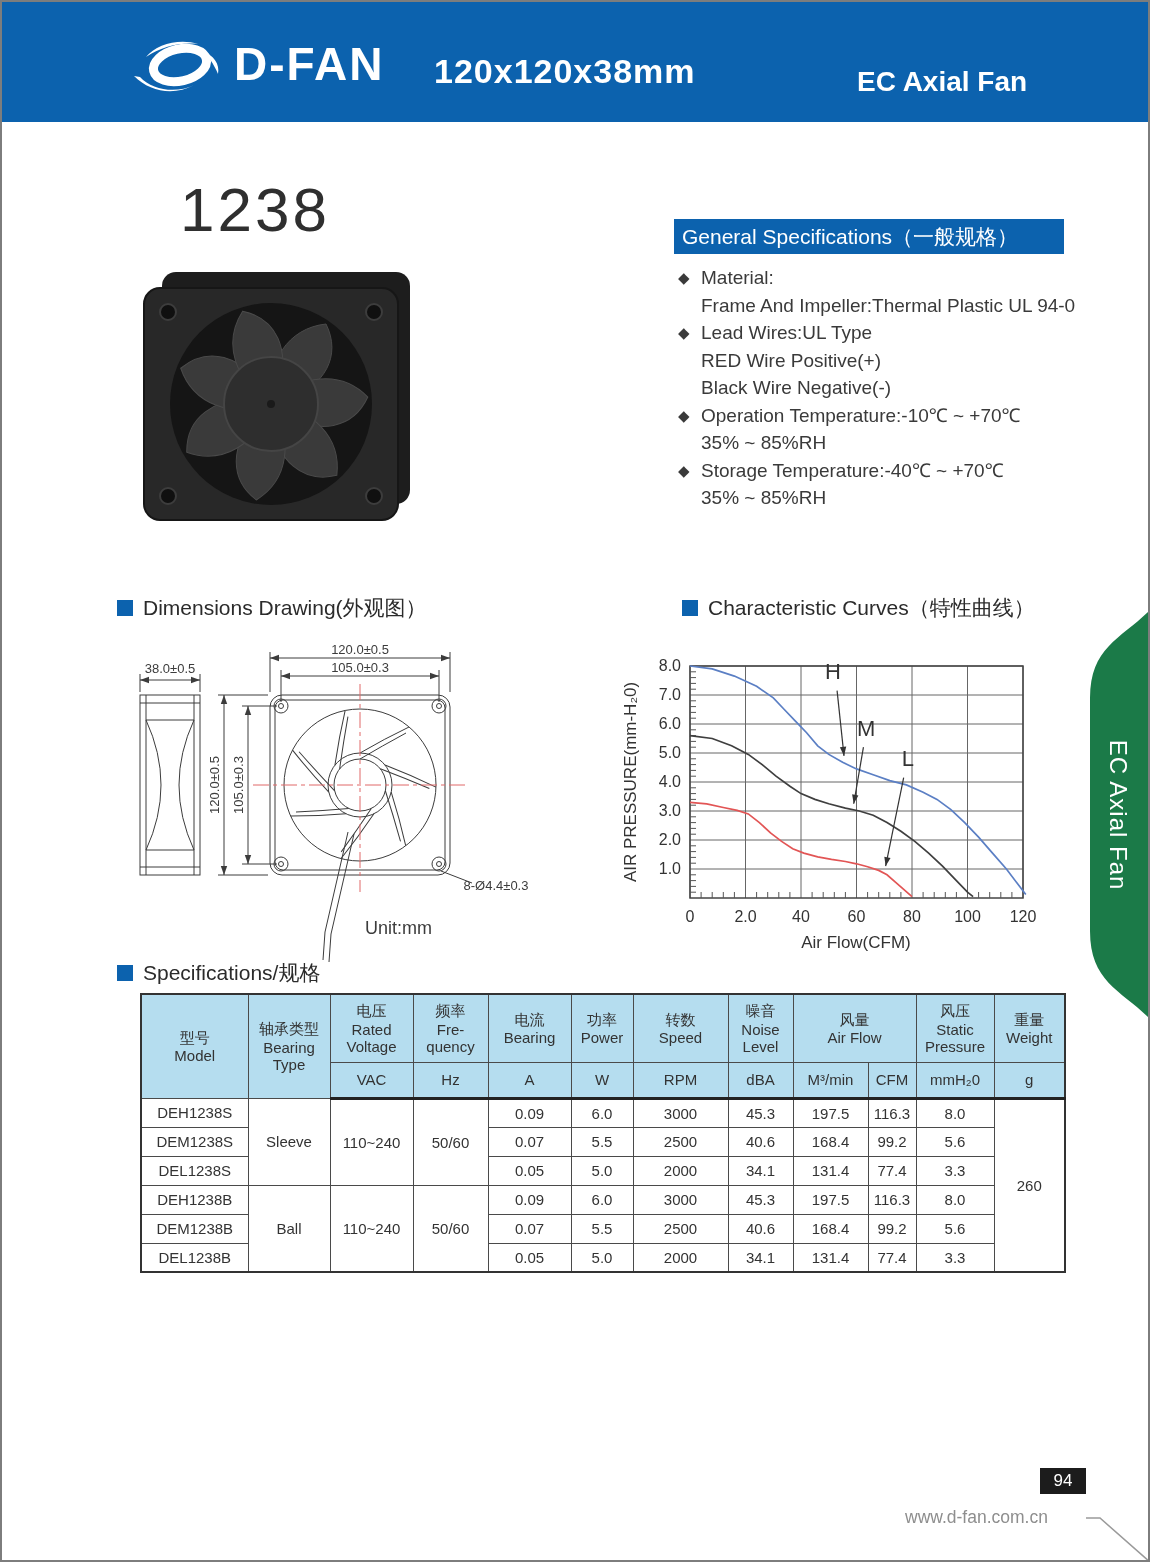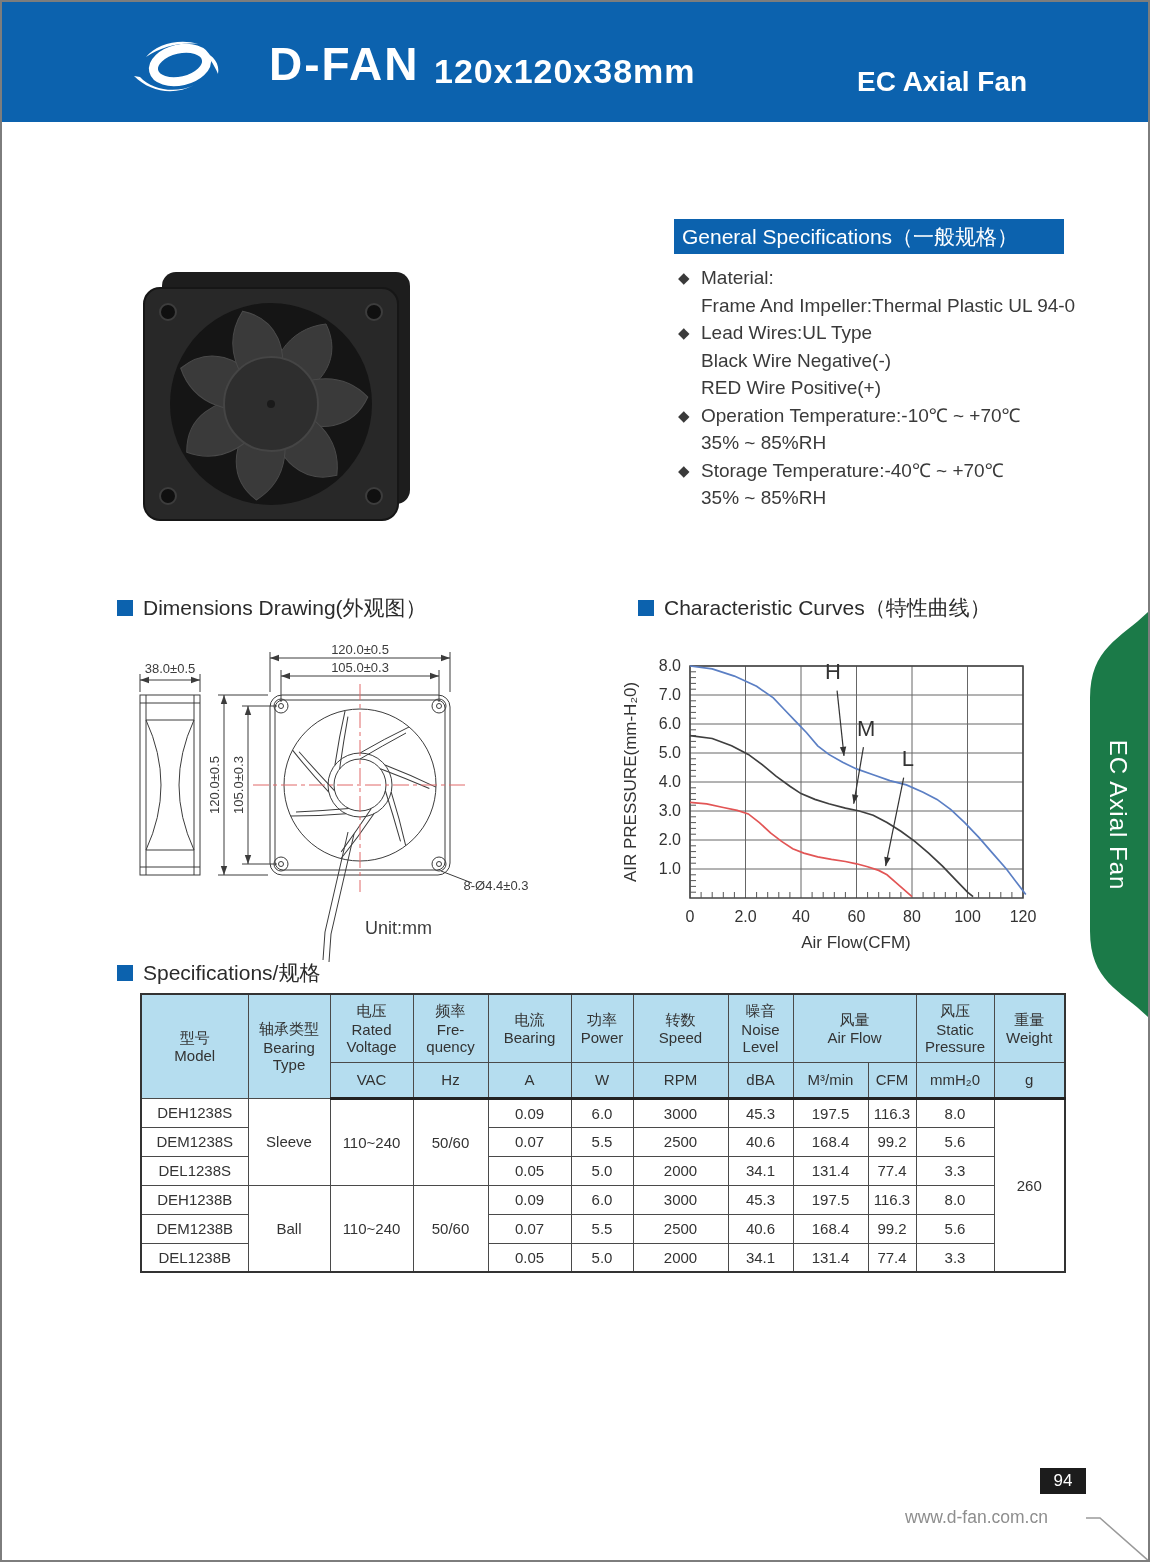--- a/index.html
+++ b/index.html
@@ -2,41 +2,41 @@
 <html><head>
 <meta charset="utf-8">
 <style>
   * { margin:0; padding:0; box-sizing:border-box; }
   body { background:#ffffff; font-family:"Liberation Sans", sans-serif; }
   .page { position:relative; width:1150px; height:1562px; background:#ffffff;
           border:2px solid #7d7d7d; overflow:hidden; }
 
   
   .topbar { position:absolute; top:0; left:0; right:0; height:120px; background:#0c62ae; }
-  .logoRow { position:absolute; left:130px; top:30px; display:flex; align-items:center;gap:35px; }
+  .logoRow { position:absolute; left:130px; top:30px; display:flex; align-items:center; }
   .brand { color:#fff; font-size:46px; font-weight:bold; letter-spacing:2px; margin-left:6px; }
   .hdrSize { position:absolute; left:432px; top:50px; color:#fff; font-size:34px; font-weight:bold; letter-spacing:1px; }
   .hdrType { position:absolute; left:855px; top:64px; color:#fff; font-size:28px; font-weight:600; }
 
   .modelNumber { position:absolute; left:178px; top:172px; font-size:62px; color:#2f2f2f; letter-spacing:3px; }
 
   .fanPhoto { position:absolute; left:126px; top:264px; }
 
   
   .genTitle { position:absolute; left:672px; top:217px; width:390px; height:35px; background:#0c62ae;
               color:#fff; font-size:21px; line-height:35px; padding-left:8px; }
   .genLines { position:absolute; left:676px; top:262px; width:450px; color:#3a3a3a; font-size:19px; }
   .gsLine { display:flex; line-height:27.5px; }
   .gsBullet { display:inline-block; width:23px; flex:0 0 23px; font-size:15px; }
 
   
   .secTitle { position:absolute; display:flex; align-items:center; font-size:21px; color:#2b2b2b; }
   .sq { width:16px; height:16px; background:#0c62ae; margin-right:10px; flex:0 0 16px; }
   .dimsTitle   { left:115px; top:592px; }
-  .curvesTitle { left:636px; top:592px; }
+  .curvesTitle { left:680px; top:592px; }
   .specTitle   { left:115px; top:957px; }
 
   .dimsDrawing { position:absolute; left:118px; top:638px; }
   .curvesChart { position:absolute; left:618px; top:646px; }
 
   .dl { stroke:#3c3c3c; fill:none; stroke-width:1; }
   .cl { stroke:#e06868; fill:none; stroke-width:1; stroke-dasharray:16 4 4 4; }
   text.dim { font-family:"Liberation Sans",sans-serif; font-size:13px; fill:#3c3c3c; }
   text.unitTxt { font-family:"Liberation Sans",sans-serif; font-size:18px; fill:#3c3c3c; }
   .tick { font-family:"Liberation Sans",sans-serif; font-size:16px; fill:#333; }
@@ -79,20 +79,21 @@
         <path d="M8,45 C20,58 44,62 62,53 C42,64 18,60 2,44 Z" fill="#ffffff"></path>
         <path d="M14,25 C24,12 48,6 66,12 C50,10 30,14 14,25 Z" fill="#ffffff"></path>
         <path d="M70,18 C82,24 88,32 86,42 C82,32 76,24 70,18 Z" fill="#ffffff"></path>
       </svg>
       <span class="brand">D-FAN</span>
     </div>
     <div class="hdrSize">120x120x38mm</div>
     <div class="hdrType">EC Axial Fan</div>
   </header>
 
+  <div class="modelNumber">1238</div>
 
   <div class="fanPhoto">
     <svg width="300" height="262" viewBox="0 0 300 262">
       <rect x="34" y="6" width="248" height="232" rx="14" fill="#1d1d1d"></rect>
       <rect x="16" y="22" width="254" height="232" rx="16" fill="#282828" stroke="#161616" stroke-width="2"></rect>
       <circle cx="143" cy="138" r="101" fill="#151515"></circle>
       <g>
         <g id="pb">
           <path d="M143,138 C138,96 160,62 198,58 C214,90 196,120 162,132 Z" fill="#3a3a3a" stroke="#4a4a4a" stroke-width="1"></path>
         </g>
@@ -122,25 +123,25 @@
       <div class="gsLine">
           <span class="gsBullet"></span>
           <span>Frame And Impeller:Thermal Plastic UL 94-0</span>
         </div>
       <div class="gsLine">
           <span class="gsBullet">◆</span>
           <span>Lead Wires:UL Type</span>
         </div>
       <div class="gsLine">
           <span class="gsBullet"></span>
+          <span>RED Wire Positive(+)</span>
+        </div>
+      <div class="gsLine">
+          <span class="gsBullet"></span>
           <span>Black Wire Negative(-)</span>
-        </div>
-      <div class="gsLine">
-          <span class="gsBullet"></span>
-          <span>RED Wire Positive(+)</span>
         </div>
       <div class="gsLine">
           <span class="gsBullet">◆</span>
           <span>Operation Temperature:-10℃ ~ +70℃</span>
         </div>
       <div class="gsLine">
           <span class="gsBullet"></span>
           <span>35% ~ 85%RH</span>
         </div>
       <div class="gsLine">

